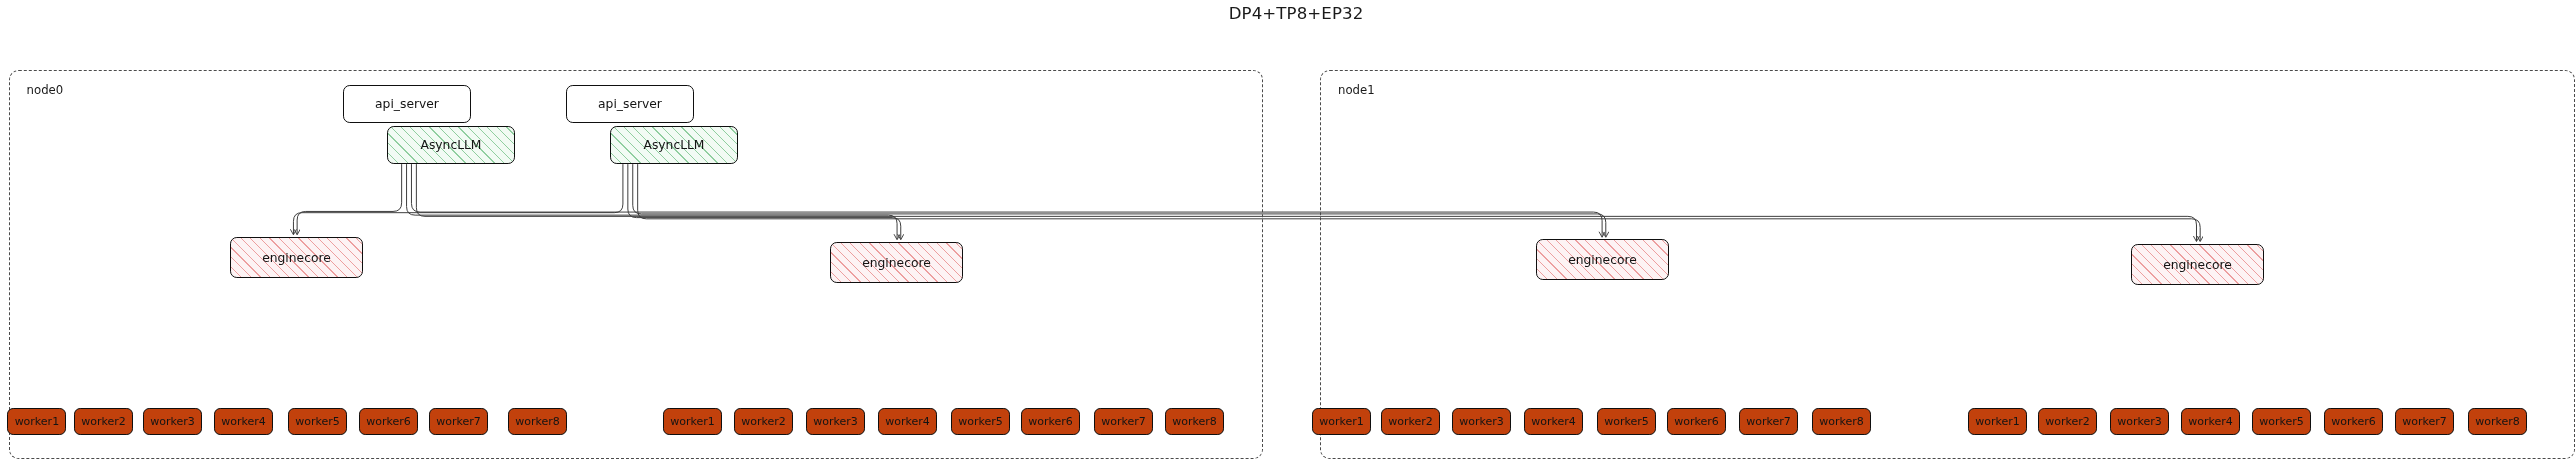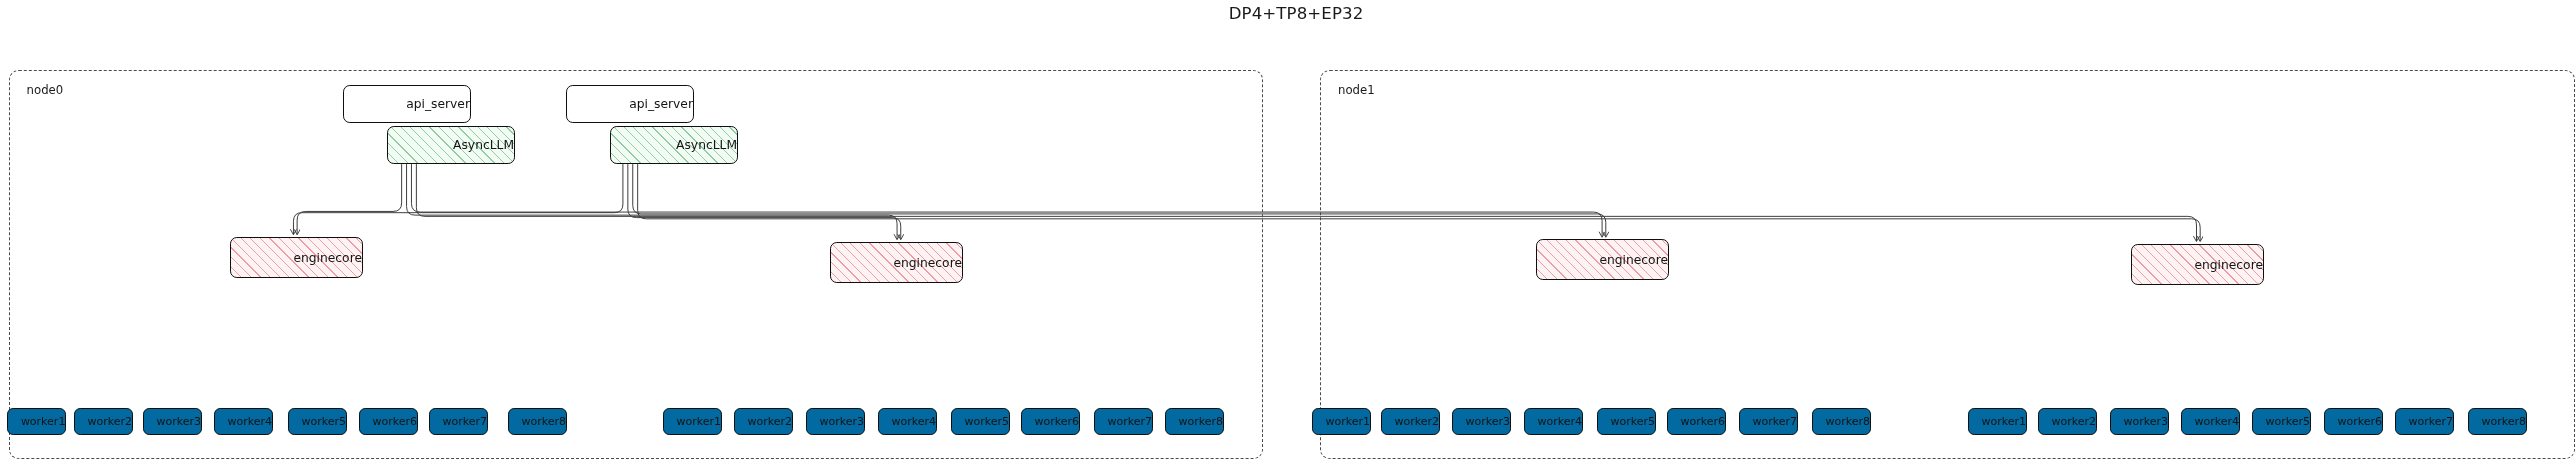--- a/index.html
+++ b/index.html
@@ -49,21 +49,21 @@
   }
 
   
   .nbox {
     position: absolute;
     box-sizing: border-box;
     border: 1.5px solid #0f0f0f;
     border-radius: 6.8px;
     display: flex;
     align-items: center;
-    justify-content: flex-end;
+    justify-content: center;
     font-size: 12.3px;
     color: #141414;
     white-space: nowrap;
     background: #ffffff;
   }
 
   
   .nbox.api-server {
     background: #ffffff;
   }
@@ -91,21 +91,21 @@
       rgba(0, 0, 0, 0) 0.9px,
       rgba(0, 0, 0, 0) 6.8px
     );
   }
 
   
   .nbox.worker {
     border-width: 1.4px;
     border-radius: 6.2px;
     font-size: 11px;
-    background: #0369a1;
+    background: #c2410c;
   }
 
   
   #edges {
     position: absolute;
     left: 0;
     top: 0;
     width: 2576px;
     height: 469px;
     pointer-events: none;

